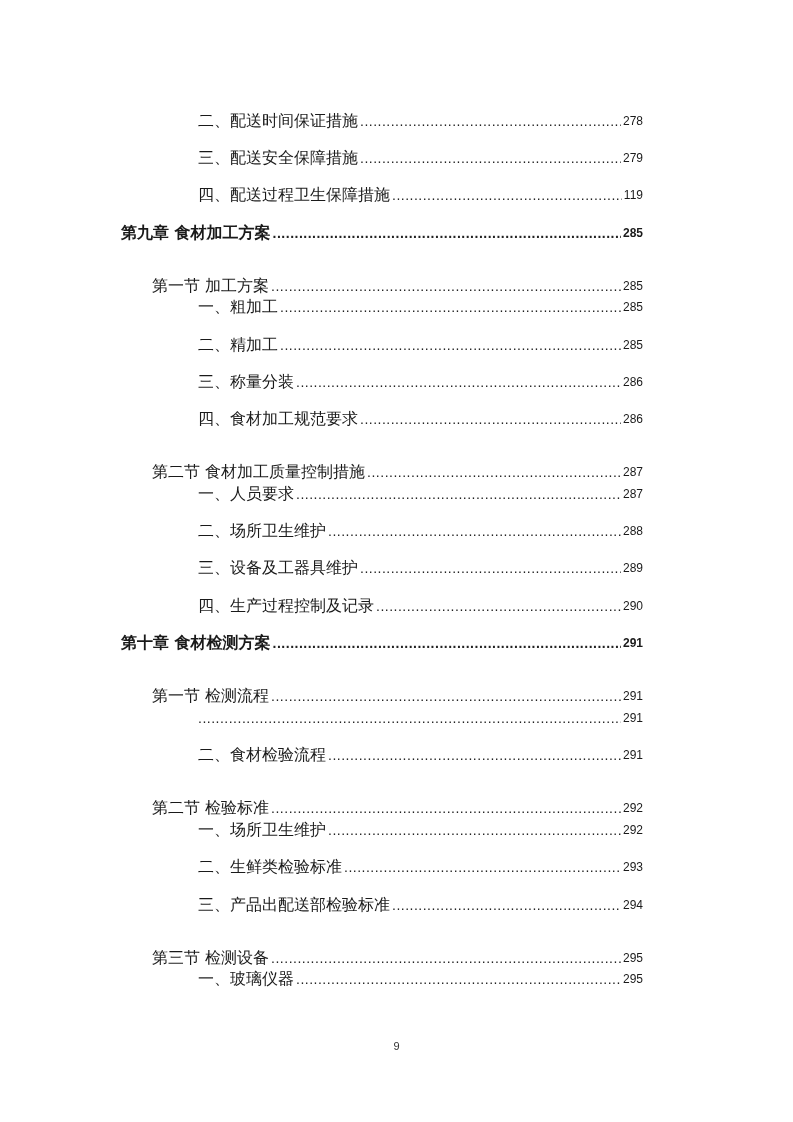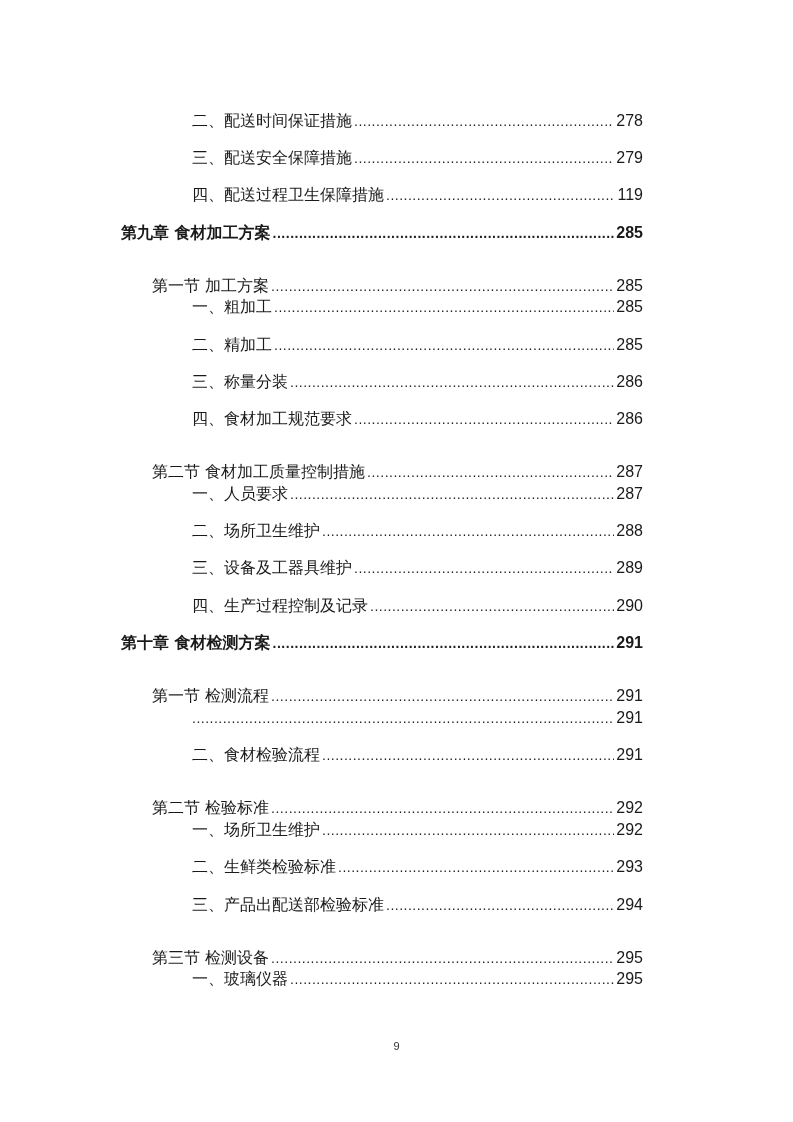--- a/index.html
+++ b/index.html
@@ -5,25 +5,25 @@
   html, body { margin: 0; padding: 0; background: #ffffff; }
   body { width: 793px; height: 1122px; position: relative; overflow: hidden;
          font-family: "DejaVu Serif", serif; color: #1a1a1a; }
   .toc { position: absolute; left: 0; top: 0; width: 793px; }
   .entry { position: absolute; right: 150px; height: 24px; display: flex; align-items: flex-end;
            font-size: 16px; line-height: 20px; }
   .entry .title { white-space: nowrap; padding-right: 2px; }
   .entry .leader { flex: 1; overflow: hidden; white-space: nowrap; letter-spacing: 0.5px;
                    font-family: "Liberation Sans", sans-serif; font-size: 14px; color: #222; }
   .entry .leader::before { content: "........................................................................................................................................................................................................"; }
-  .entry .page { font-family: "Liberation Sans", sans-serif; font-size: 16px; padding-left: 2px; }
+  .entry .page { font-family: "Liberation Sans", sans-serif; font-size: 12px; padding-left: 2px; }
   .lvl1 { left: 121px; font-weight: bold; font-family: "DejaVu Sans", sans-serif; align-items: flex-end; }
   .lvl1 .page { font-weight: bold; }
   .lvl2 { left: 152px; margin-top: 16px; }
-  .lvl3 { left: 192px; text-align: right; }
+  .lvl3 { left: 198px; text-align: right; }
   .footer { position: absolute; top: 1040px; left: 0; width: 793px; text-align: center;
             font-family: "Liberation Sans", sans-serif; font-size: 11px; color: #333; }
 </style>
 </head>
 <body>
 
 <div class="toc">
   <div class="entry lvl3" style="top:107px">
       <span class="title">二、配送时间保证措施</span>
       <span class="leader"></span>

